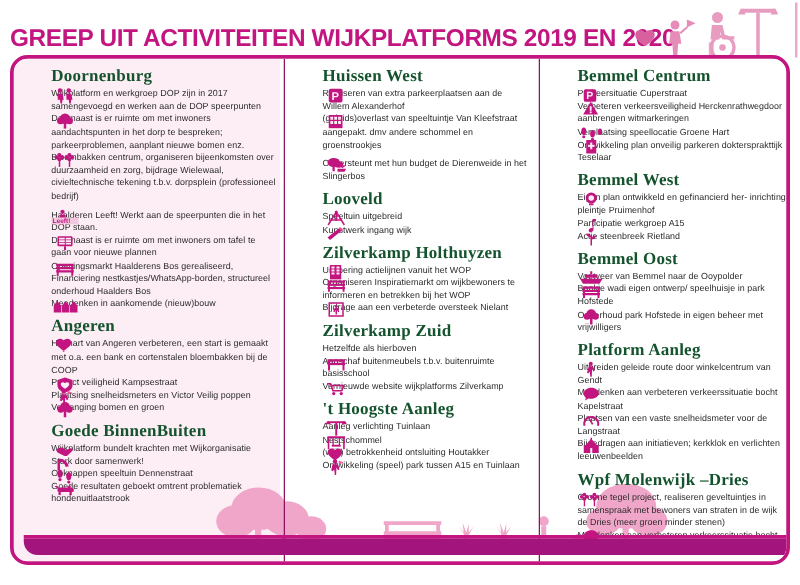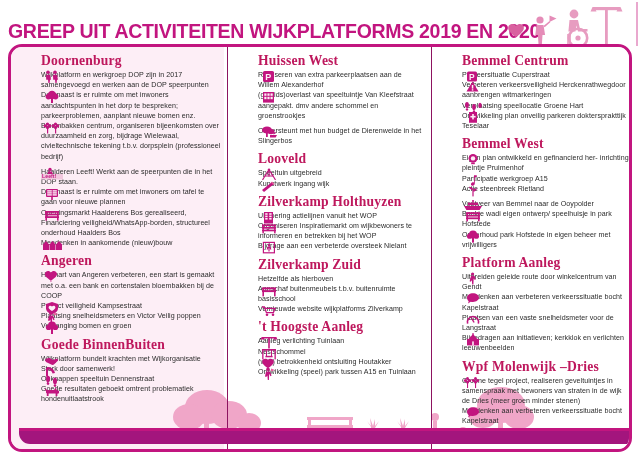--- a/index.html
+++ b/index.html
@@ -80,21 +80,21 @@
   
   .block{
     position:relative;
     margin:0 0 5px 0;
     padding-left:26px;
   }
   .block-title{
     font-family:"Liberation Serif", serif;
     font-weight:bold;
     font-size:13.6px;
-    color:#be185d;
+    color:#14532d;
     line-height:16px;
     margin:0 0 1px 0;
     letter-spacing:0.2px;
     white-space:nowrap;
   }
   .item{
     position:relative;
     font-size:7.1px;
     line-height:10.2px;
     color:#2b2b2b;
@@ -285,21 +285,21 @@
               <svg width="20" height="13" viewBox="0 0 20 13">
                 <g fill="#c2157f">
                   <rect x="3" y="3" width="14" height="1.8"></rect>
                   <rect x="3" y="5.6" width="14" height="1.8"></rect>
                   <rect x="3" y="8.2" width="14" height="1.8"></rect>
                   <rect x="3.4" y="4" width="1.6" height="8.6"></rect>
                   <rect x="15" y="4" width="1.6" height="8.6"></rect>
                 </g>
               </svg>
             </span>
-          <span class="item-text">Openingsmarkt Haalderens Bos gerealiseerd, Financiering veiligheid/WhatsApp-borden, structureel onderhoud Haalders Bos</span>
+          <span class="item-text">Openingsmarkt Haalderens Bos gerealiseerd, Financiering nestkastjes/WhatsApp-borden, structureel onderhoud Haalders Bos</span>
         </div>
         <div class="item">
           <span class="icon">
               <svg width="22" height="13" viewBox="0 0 22 13">
                 <g fill="#c2157f">
                   <path d="M2 6.5L5 3l3 3.5V12H2z"></path>
                   <path d="M8.5 6.5L11.5 3l3 3.5V12h-6z"></path>
                   <path d="M15 6.5L18 3l3 3.5V12h-6z"></path>
                 </g>
               </svg>
@@ -698,20 +698,21 @@
                   <path d="M10 6C8 6 6.4 4.8 6 2.8 8 2.6 9.6 3.6 10 6z"></path>
                   <path d="M10 7.6c2 0 3.6-1.2 4-3.2-2-0.2-3.6 0.8-4 3.2z"></path>
                 </g>
               </svg>
             </span>
           <span class="item-text">Actie steenbreek Rietland</span>
         </div>
       </div>
 
       <div class="block">
+        <div class="block-title">Bemmel Oost</div>
         <div class="item">
           <span class="icon">
               <svg width="22" height="13" viewBox="0 0 22 13">
                 <g fill="#c2157f">
                   <path d="M2 7h18l-2.4 4H4.4z"></path>
                   <rect x="6" y="3.6" width="10" height="2.6"></rect>
                   <rect x="10.2" y="1" width="1.6" height="2.4"></rect>
                 </g>
               </svg>
             </span>

